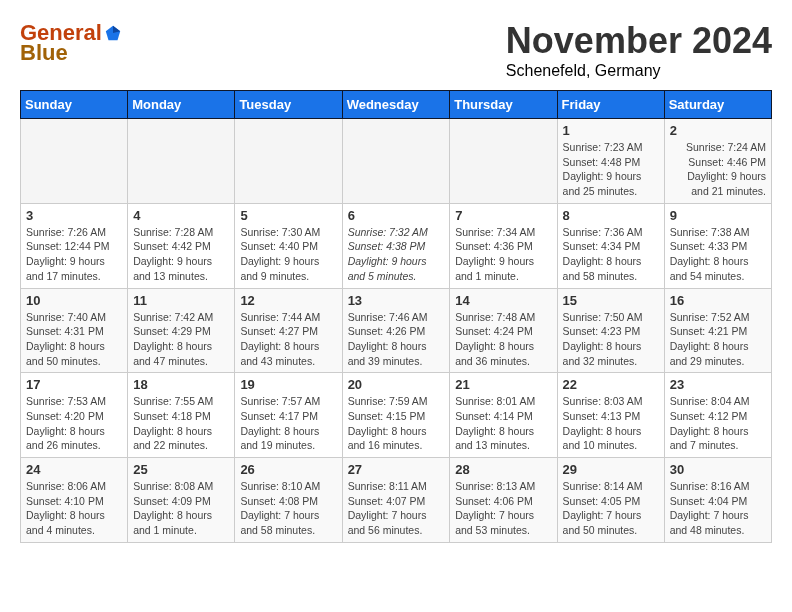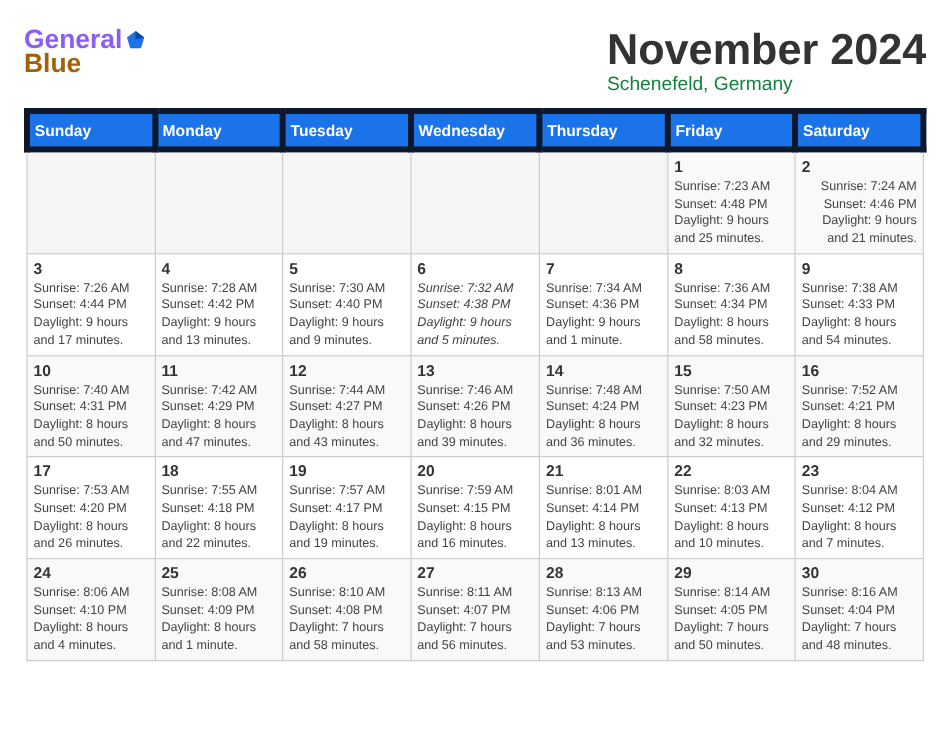--- a/index.html
+++ b/index.html
@@ -21,50 +21,50 @@
       flex-direction: column;
       align-items: flex-start;
     }
     .logo-text {
       display: flex;
       align-items: center;
       font-size: 22px;
       font-weight: bold;
       color: #333;
     }
-    .logo-general { color: #8b5cf6; }
+    .logo-general { color: #c2410c; }
     .logo-icon {
       width: 18px;
       height: 18px;
       margin-left: 2px;
     }
     .title-block {
     }
     .month-title {
       font-size: 36px;
       font-weight: bold;
       color: #333;
     }
     .subtitle {
       font-size: 16px;
-      color: #15803d;
+      color: #000000;
     }
     .calendar {
       width: 100%;
       border-collapse: collapse;
       font-size: 11px;
     }
     .calendar thead th {
       background-color: #1a73e8;
       color: #fff;
       padding: 6px 4px;
       text-align: left;
       font-size: 13px;
       font-weight: bold;
-      border: 5px solid #0f172a;
+      border: 1px solid #0f172a;
     }
     .calendar tbody td {
       border: 1px solid #ccc;
       vertical-align: top;
       padding: 4px 5px;
       width: 108px;
       min-height: 80px;
       background: #fff;
     }
     .calendar tbody tr:nth-child(odd) td {
@@ -139,21 +139,21 @@
           <div class="day-info" style="white-space: pre-line; text-align: right;">Sunrise: 7:24 AM
 Sunset: 4:46 PM
 Daylight: 9 hours
 and 21 minutes.</div>
         </td>
       </tr>
       <tr>
         <td>
           <div class="day-number">3</div>
           <div class="day-info" style="white-space: pre-line;">Sunrise: 7:26 AM
-Sunset: 4:44 PM
+Sunset: 12:44 PM
 Daylight: 9 hours
 and 17 minutes.</div>
         </td>
         <td>
           <div class="day-number">4</div>
           <div class="day-info" style="white-space: pre-line;">Sunrise: 7:28 AM
 Sunset: 4:42 PM
 Daylight: 9 hours
 and 13 minutes.</div>
         </td>

